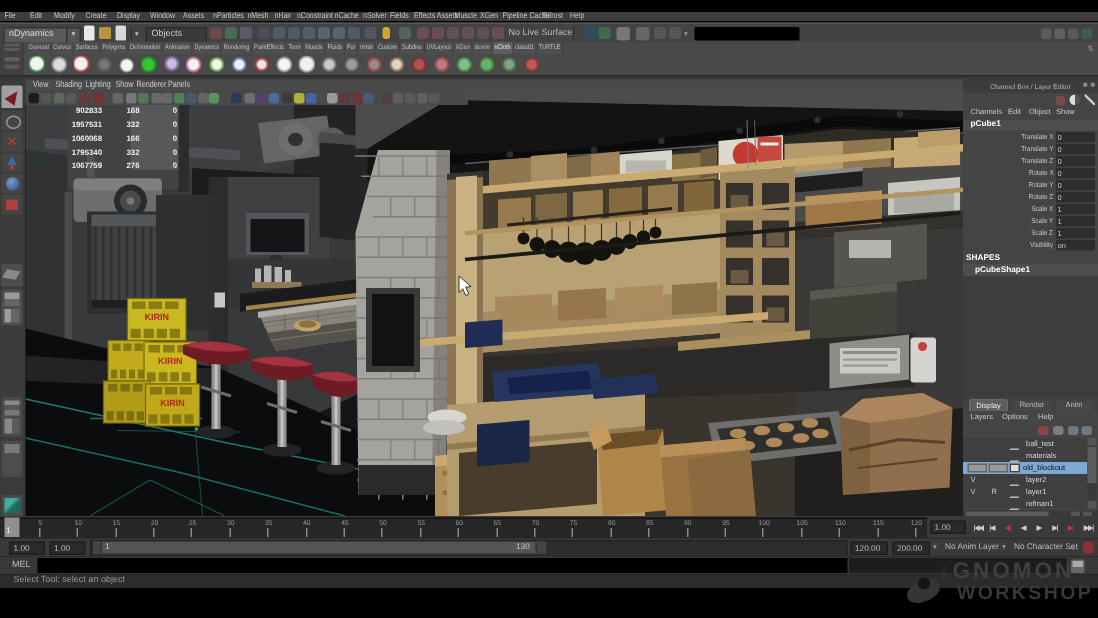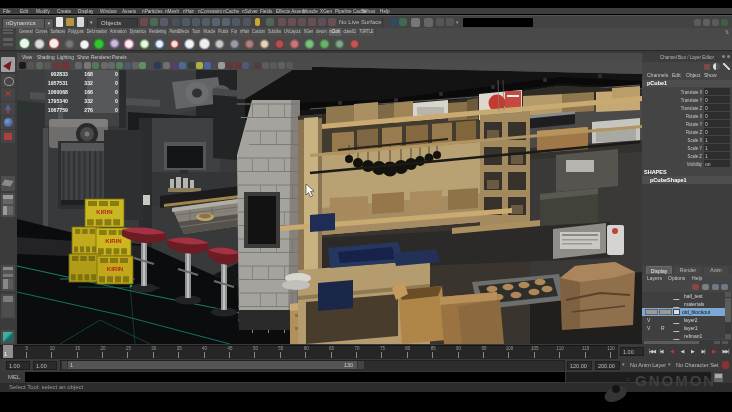--- a/index.html
+++ b/index.html
@@ -752,15 +752,16 @@
     <span style="position:absolute;left:9px;top:1px;">Select Tool: select an object</span>
   </div>
 
   <div class="abs" id="watermark" style="left:580px;top:372px;width:152px;height:40px;">
     <div style="position:absolute;left:24px;top:11px;width:26px;height:20px;">
       <div style="position:absolute;left:0px;top:4px;width:23px;height:14px;background:#353535;border-radius:60% 40% 55% 45%;transform:rotate(-18deg);"></div>
       <div style="position:absolute;left:8px;top:2px;width:8px;height:8px;background:#141414;border-radius:50%;"></div>
     </div>
     <div style="position:absolute;left:51px;top:5px;font-size:5px;color:#303030;transform:rotate(90deg);transform-origin:left top;font-weight:bold;">THE</div>
     <div style="position:absolute;left:55px;top:0px;font-size:15px;font-weight:bold;color:#404040;letter-spacing:2px;">GNOMON</div>
+    <div style="position:absolute;left:58px;top:15px;font-size:13px;font-weight:bold;color:#383838;letter-spacing:1.6px;">WORKSHOP</div>
   </div>
 
 </div>
 
 </body></html>

